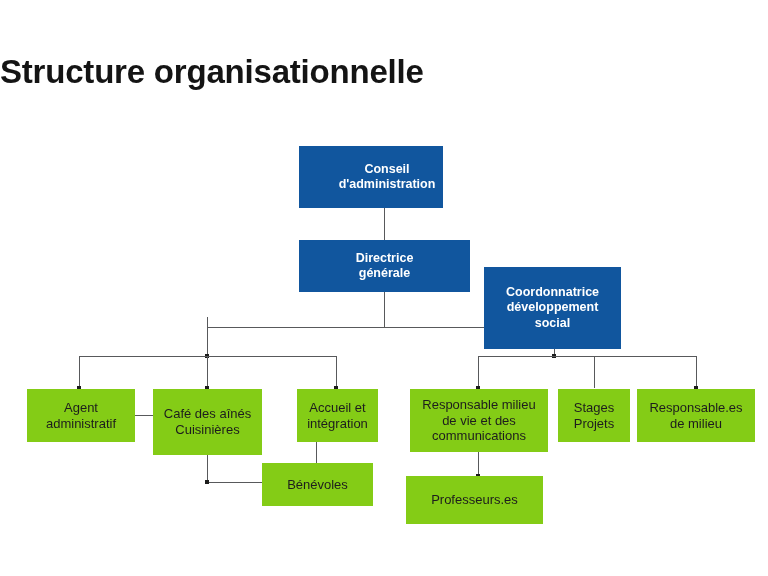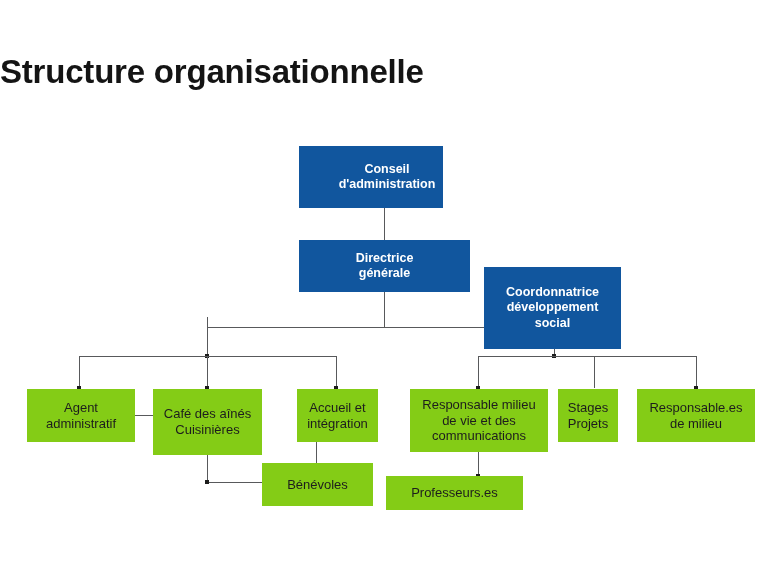--- a/index.html
+++ b/index.html
@@ -123,21 +123,21 @@
 
   <div class="node light" style="left:266px; top:389px; width:81px; height:53px;margin-left:31px;">Accueil et
 intégration</div>
 
   <div class="node light" style="left:410px; top:389px; width:138px; height:63px;">Responsable milieu
 de vie et des
 communications</div>
 
   <div class="node light" style="left:262px; top:463px; width:111px; height:43px;">Bénévoles</div>
 
-  <div class="node light" style="left:558px; top:389px; width:60px; height:53px;">Stages
+  <div class="node light" style="left:558px; top:389px; width:72px; height:53px;">Stages
 Projets</div>
 
   <div class="node light" style="left:637px; top:389px; width:118px; height:53px;">Responsable.es
 de milieu</div>
 
-  <div class="node light" style="left:386px; top:476px; width:137px; height:34px;">Professeurs.es</div>
+  <div class="node light" style="left:406px; top:476px; width:137px; height:48px;">Professeurs.es</div>
 
 </div>
 
 </body></html>

